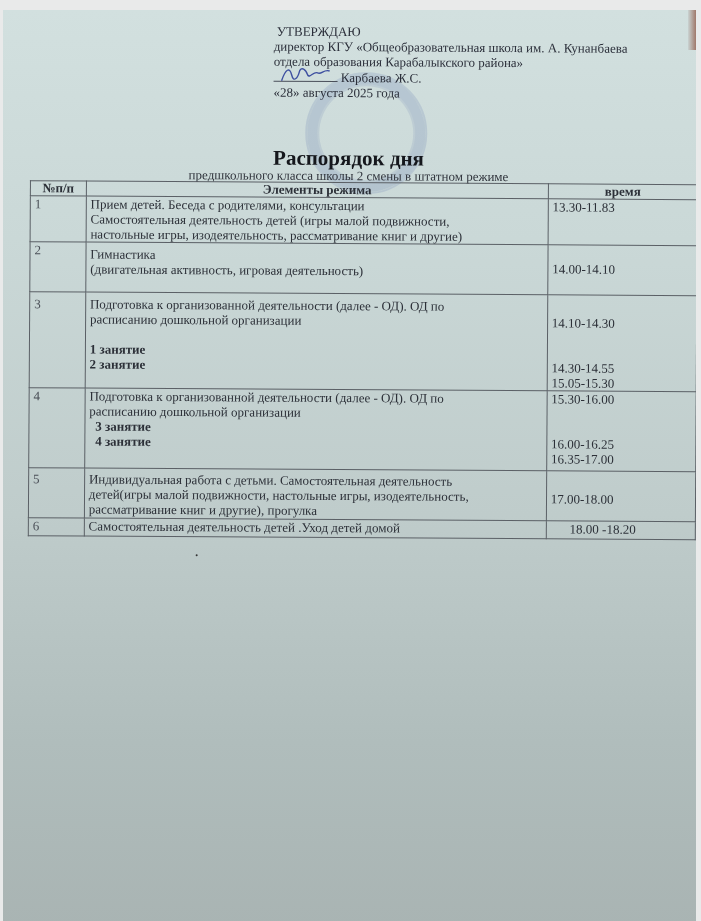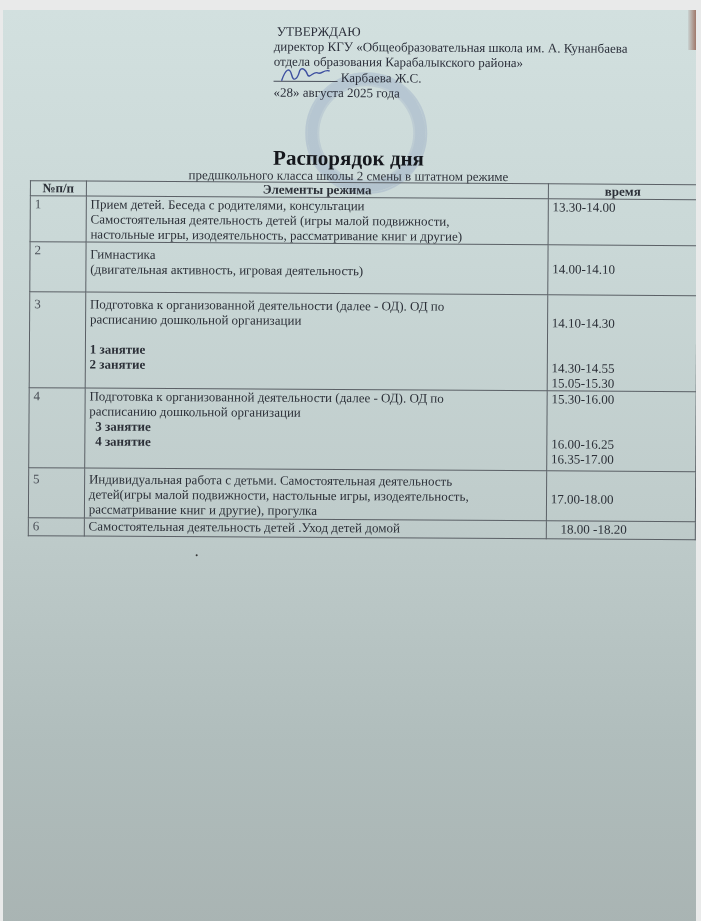--- a/index.html
+++ b/index.html
@@ -177,21 +177,21 @@
       <tbody>
 
         <tr style="height:46px;">
           <td class="num">1</td>
           <td>
             <div>Прием детей. Беседа с родителями, консультации</div>
             <div>Самостоятельная деятельность детей (игры малой подвижности,</div>
             <div>настольные игры, изодеятельность, рассматривание книг и другие)</div>
           </td>
           <td class="time">
-            <div>13.30-14.00</div>
+            <div>13.30-11.83</div>
           </td>
         </tr>
 
         <tr style="height:50px;">
           <td class="num">2</td>
           <td style="padding-top:4px;">
             <div>Гимнастика</div>
             <div>(двигательная активность, игровая деятельность)</div>
           </td>
           <td class="time" style="padding-top:16px;">
@@ -244,21 +244,21 @@
           <td class="time" style="padding-top:20px;">
             <div>17.00-18.00</div>
           </td>
         </tr>
 
         <tr style="height:18px;">
           <td class="num">6</td>
           <td>
             <div>Самостоятельная деятельность детей .Уход детей домой</div>
           </td>
-          <td class="time" style="padding-left:14px;margin-left:36px;">
+          <td class="time" style="padding-left:23px;margin-left:36px;">
             <div>18.00 -18.20</div>
           </td>
         </tr>
       </tbody>
     </table>
 
     <div class="dot"></div>
   </div>
 </div>
 

